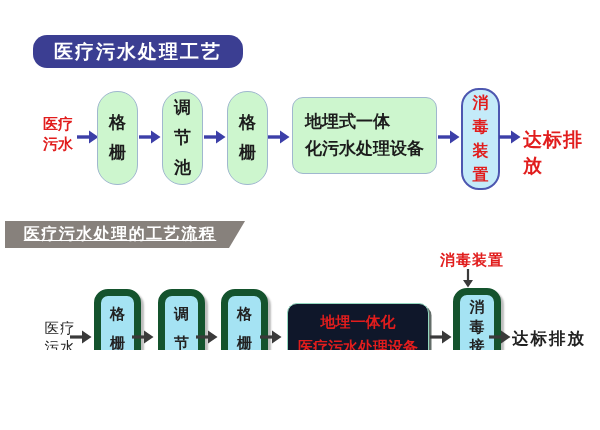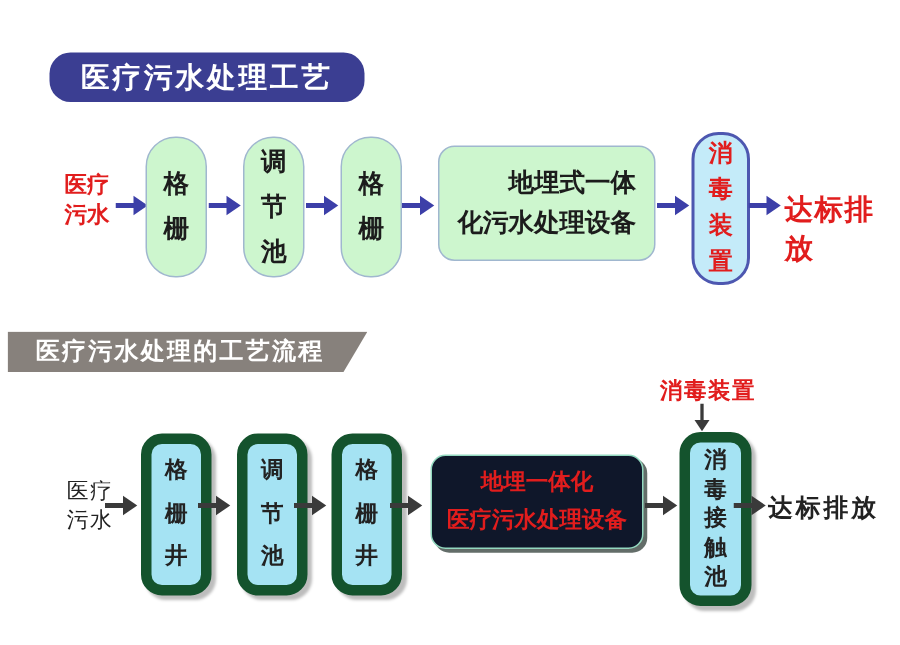--- a/index.html
+++ b/index.html
@@ -1,17 +1,17 @@
 <!DOCTYPE html>
 <html><head>
 <meta charset="utf-8">
 <style>
   html,body{margin:0;padding:0;background:#fff;}
   #stage{
-    position:relative;width:600px;height:430px;background:#ffffff;
+    position:relative;width:600px;height:350px;background:#ffffff;
     font-family:"Liberation Sans", sans-serif;overflow:hidden;
   }
   .abs{position:absolute;}
   .ml{white-space:pre-line;}
 
   
   .t-title{
     left:33px;top:35px;width:210px;height:33px;background:#3b3e92;
     border-radius:14px;color:#fff;font-weight:bold;font-size:19px;
     display:flex;align-items:center;justify-content:center;letter-spacing:2px;
@@ -28,41 +28,41 @@
     width:1.1em;text-align:center;word-break:break-all;
     font-size:17px;line-height:1.75;color:#1c1c1c;font-weight:600;
   }
   .t-pill1{left:97px;top:91px;width:39px;height:92px;}
   .t-pill2{left:162px;top:91px;width:39px;height:92px;}
   .t-pill3{left:227px;top:91px;width:39px;height:92px;}
   .t-box{
     left:292px;top:97px;width:143px;height:75px;background:#cdf6ce;
     border:1.5px solid #a0b7cf;border-radius:11px;
     display:flex;align-items:center;justify-content:center;
-    font-size:17px;font-weight:600;color:#1c1c1c;text-align:right;line-height:1.55;
+    font-size:17px;font-weight:600;color:#1c1c1c;text-align:left;line-height:1.55;
   }
   .t-disinfect{
     left:461px;top:88px;width:35px;height:98px;background:#c4ebf9;
     border:2px solid #4d57b0;border-radius:18px;
     display:flex;align-items:center;justify-content:center;
   }
   .t-disinfect .vtext{color:#e11d1d;font-weight:bold;font-size:16px;line-height:1.5;}
   .t-output{
     left:523px;top:127px;color:#e11d1d;font-weight:bold;font-size:19px;letter-spacing:1px;
   }
   .arrow{width:22px;height:16px;}
 
   
   .b-title{
     left:5px;top:221px;width:240px;height:27px;background:#87817c;
     color:#fff;font-family:"Liberation Serif", serif;font-weight:bold;
     font-size:16px;letter-spacing:1.5px;
     display:flex;align-items:center;justify-content:center;
     clip-path:polygon(0 0,100% 0,calc(100% - 16px) 100%,0 100%);
-    padding-right:10px;box-sizing:border-box;
+    padding-right:10px;box-sizing:border-box;text-decoration:underline;
   }
   .b-anno{
     left:437px;top:251px;width:70px;text-align:center;color:#e11d1d;
     font-weight:bold;font-size:15px;letter-spacing:1px;
   }
   .b-source{
     left:36px;top:319px;width:48px;color:#222;font-size:14.5px;
     line-height:1.3;text-align:center;letter-spacing:1px;
   }
   .cpill{

